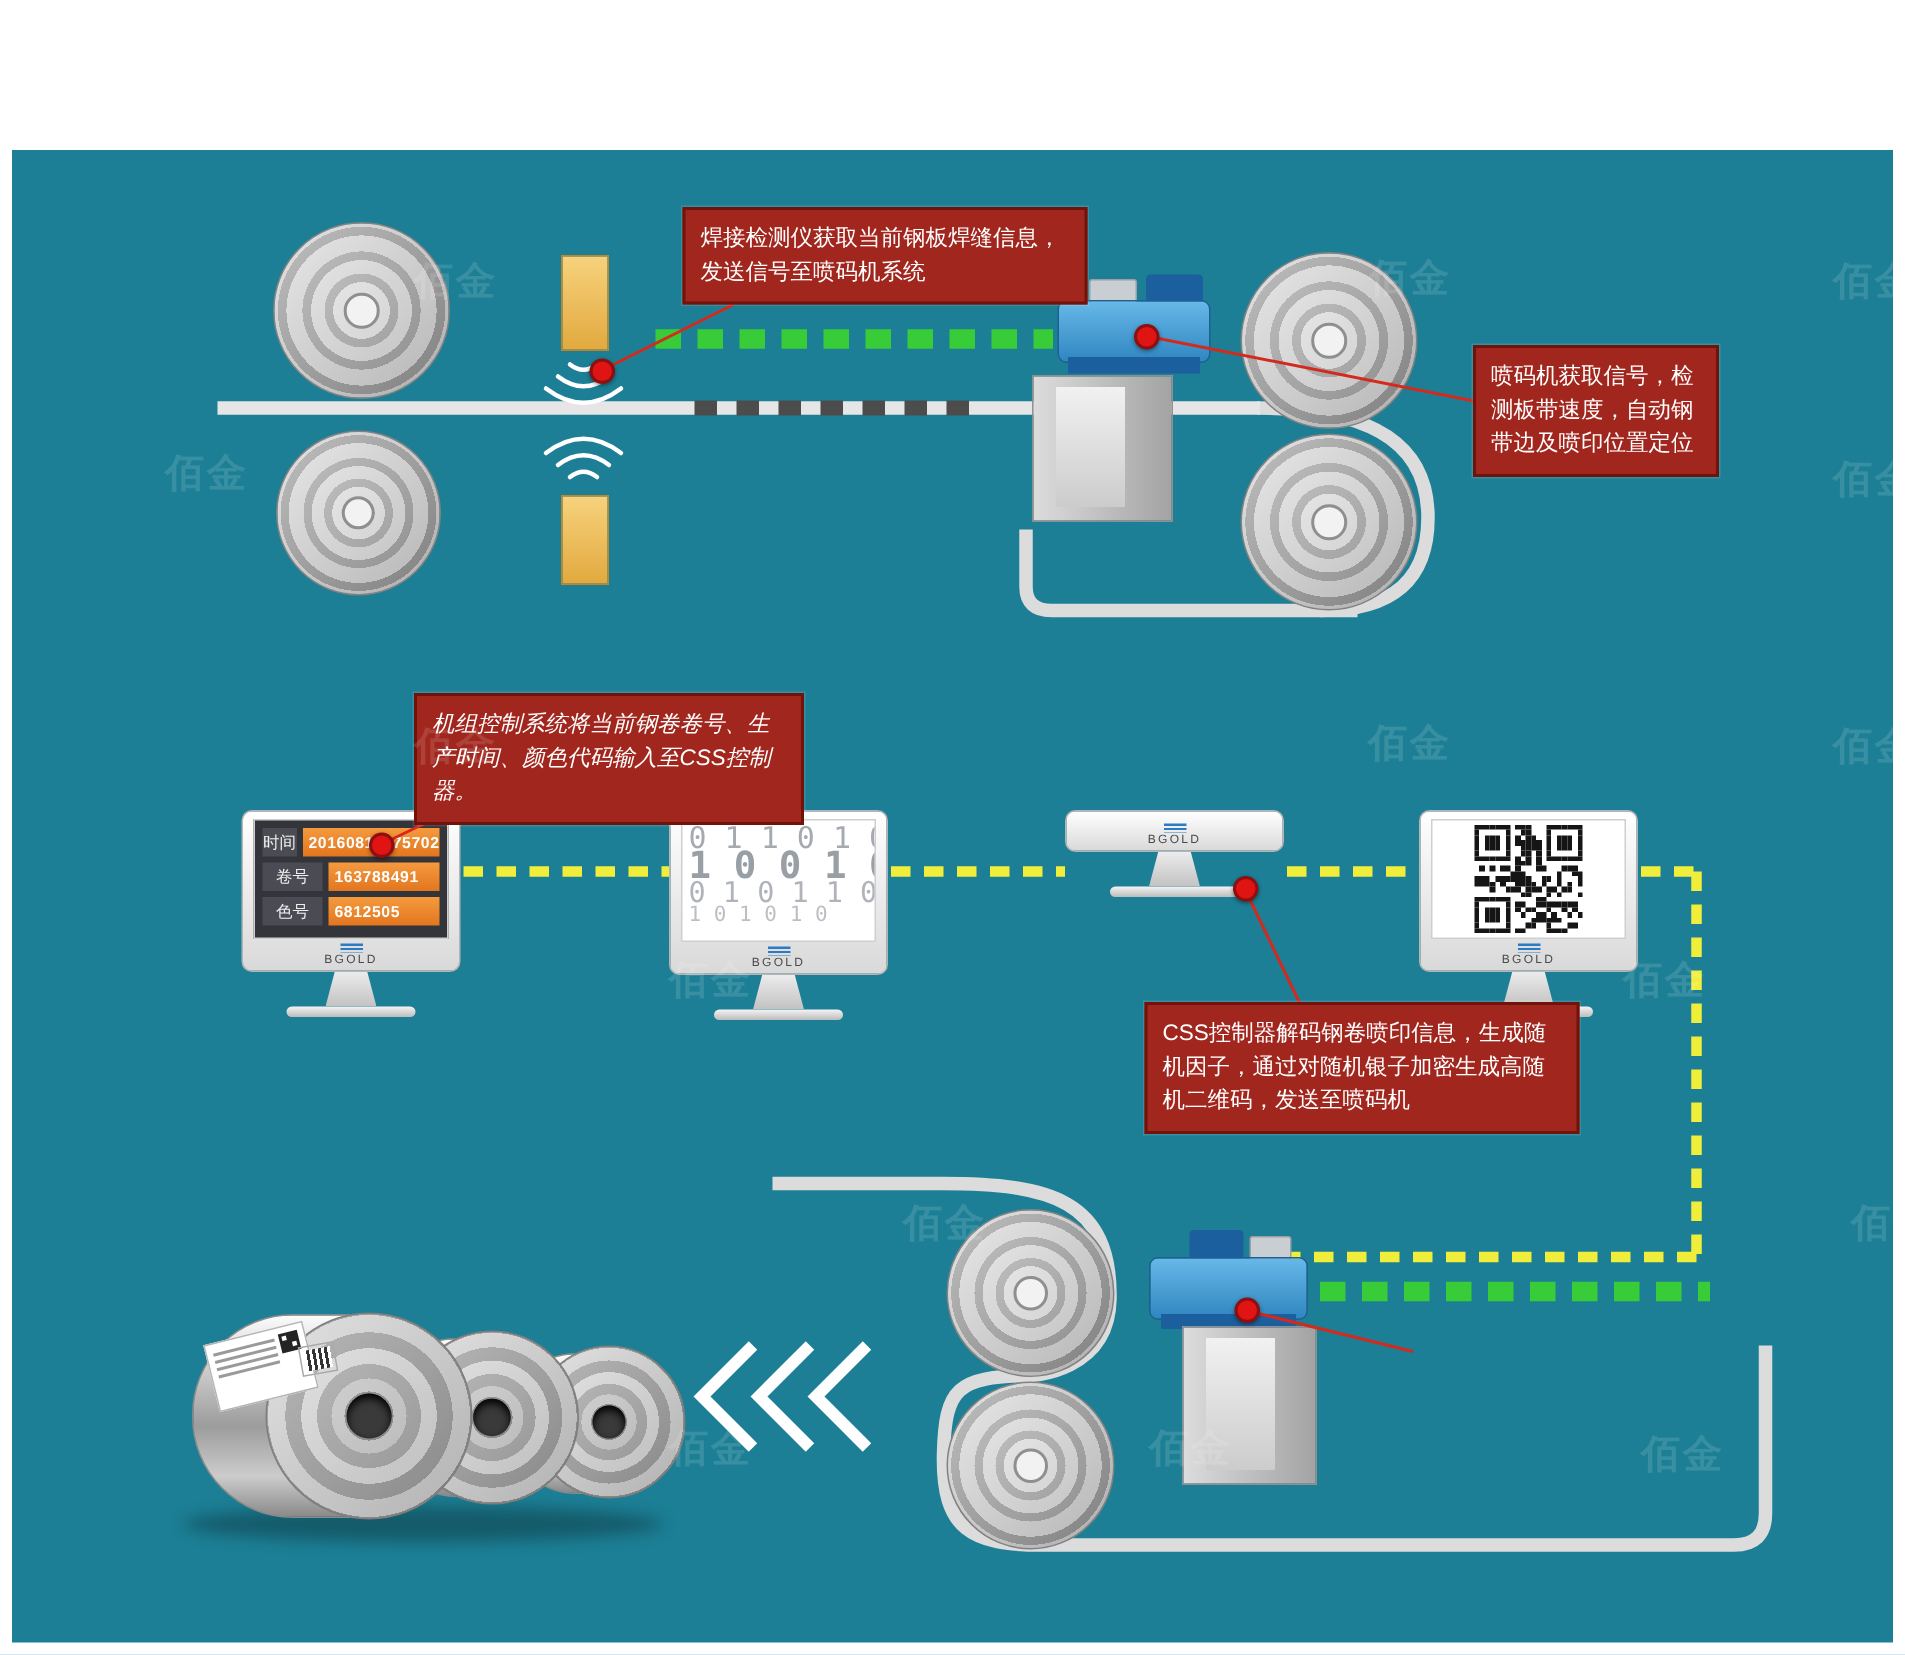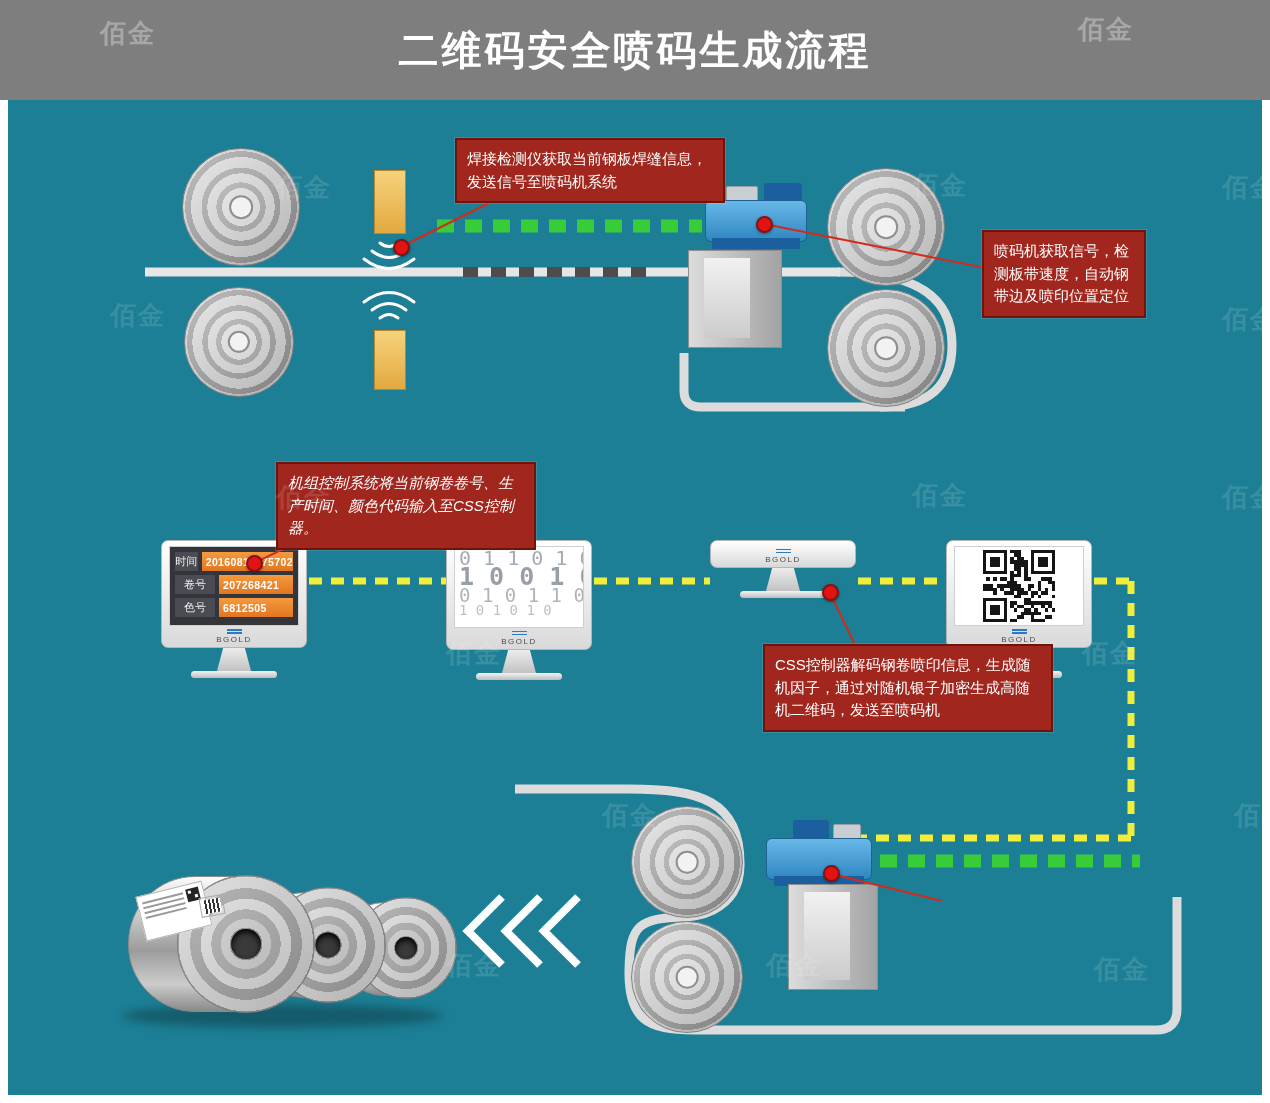--- a/index.html
+++ b/index.html
@@ -87,23 +87,20 @@
       letter-spacing:2px;pointer-events:none;white-space:nowrap;}
   .wm-h{color:rgba(255,255,255,.32);}
 </style>
 </head>
 <body>
 
 <div class="stage">
 
   <div class="canvas"></div>
 
-  <div class="header">
-    <div class="title">二维码安全喷码生成流程</div>
-  </div>
 
   <svg class="svg-layer" viewBox="0 0 1270 1103">
 
     <path d="M 838 272 C 905 272 952 290 952 345 C 952 397 915 407 880 407" stroke="#dcdcdc" stroke-width="9" fill="none"></path>
     <path d="M 905 407 L 701 407 Q 684 407 684 391 L 684 353" stroke="#dcdcdc" stroke-width="9" fill="none"></path>
 
     <line x1="145" y1="272" x2="840" y2="272" stroke="#e6e6e6" stroke-width="9"></line>
 
     <line x1="463" y1="272" x2="658" y2="272" stroke="#4c4c4c" stroke-width="10" stroke-dasharray="15 13"></line>
 
@@ -151,21 +148,21 @@
 
   <div class="monitor" style="left:161px;top:540px;">
     <div class="m-frame">
       <div class="m-screen info-screen">
         <div class="info-row">
           <span class="info-label">时间</span>
           <span class="info-value">20160818075702</span>
         </div>
         <div class="info-row">
           <span class="info-label">卷号</span>
-          <span class="info-value">207268421</span>
+          <span class="info-value">163788491</span>
         </div>
         <div class="info-row">
           <span class="info-label">色号</span>
           <span class="info-value">6812505</span>
         </div>
       </div>
       <div class="m-chin">
         <div class="logo-wave"></div>
         <div class="logo-text">BGOLD</div>
       </div>
@@ -706,21 +703,21 @@
 
   <div class="red-dot" style="left:393px;top:239px;"></div>
   <div class="red-dot" style="left:756px;top:216px;"></div>
   <div class="red-dot" style="left:246px;top:555px;"></div>
   <div class="red-dot" style="left:822px;top:584px;"></div>
   <div class="red-dot" style="left:823px;top:865px;"></div>
 
   <div class="callout" style="left:982px;top:230px;width:140px;">喷码机获取信号，检测板带速度，自动钢带边及喷印位置定位</div>
   <div class="callout" style="left:455px;top:138px;width:246px;">焊接检测仪获取当前钢板焊缝信息，发送信号至喷码机系统</div>
   <div class="callout" style="left:276px;top:462px;width:236px;font-style:italic;">机组控制系统将当前钢卷卷号、生产时间、颜色代码输入至CSS控制器。</div>
-  <div class="callout" style="left:763px;top:644px;width:266px;">CSS控制器解码钢卷喷印信息，生成随机因子，通过对随机银子加密生成高随机二维码，发送至喷码机</div>
+  <div class="callout" style="left:763px;top:668px;width:266px;">CSS控制器解码钢卷喷印信息，生成随机因子，通过对随机银子加密生成高随机二维码，发送至喷码机</div>
 
   <span class="wm wm-h" style="left:100px;top:16px;">佰金</span>
   <span class="wm wm-h" style="left:1078px;top:12px;">佰金</span>
   <span class="wm" style="left:276px;top:170px;">佰金</span>
   <span class="wm" style="left:912px;top:168px;">佰金</span>
   <span class="wm" style="left:1222px;top:170px;">佰金</span>
   <span class="wm" style="left:110px;top:298px;">佰金</span>
   <span class="wm" style="left:1222px;top:302px;">佰金</span>
   <span class="wm" style="left:276px;top:480px;">佰金</span>
   <span class="wm" style="left:912px;top:478px;">佰金</span>

